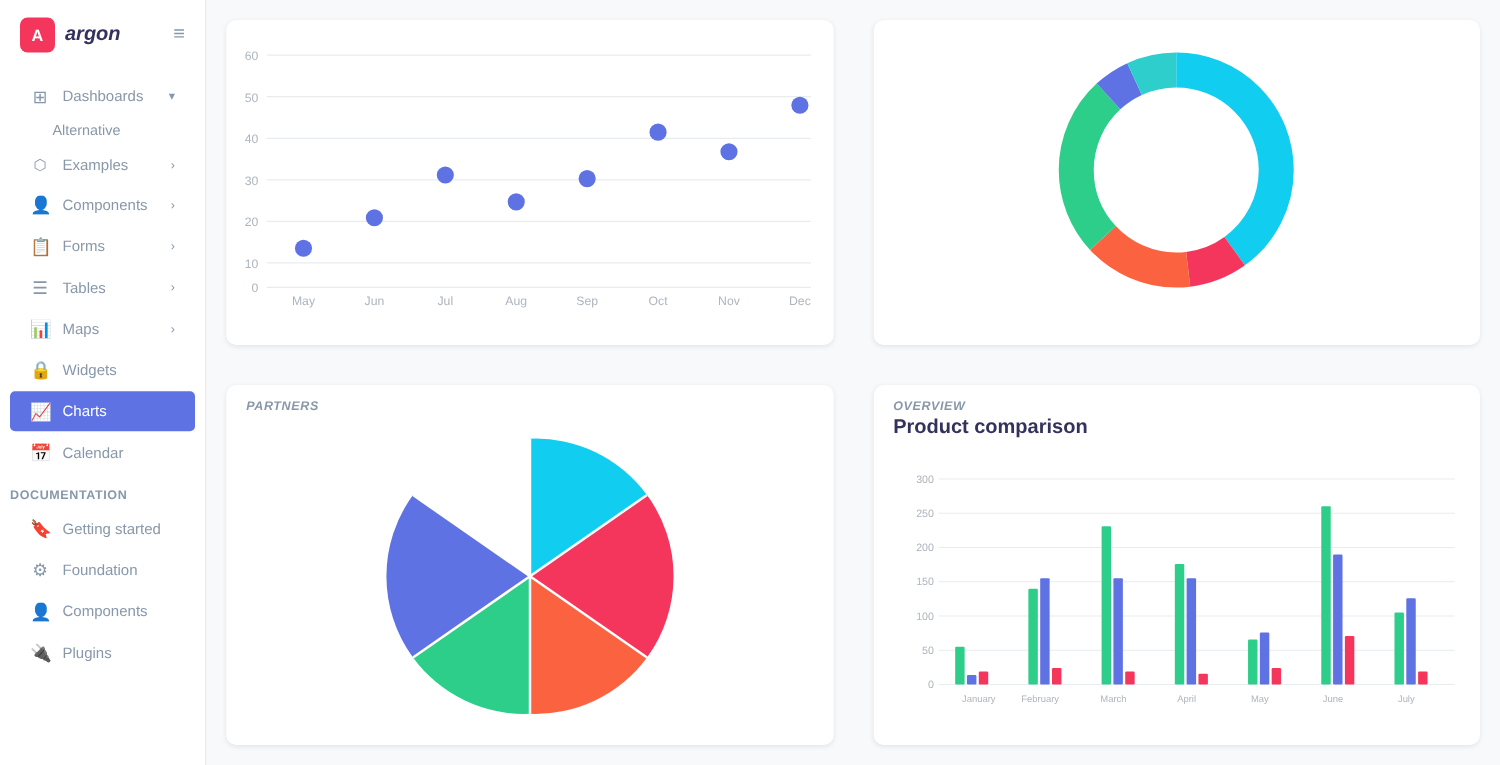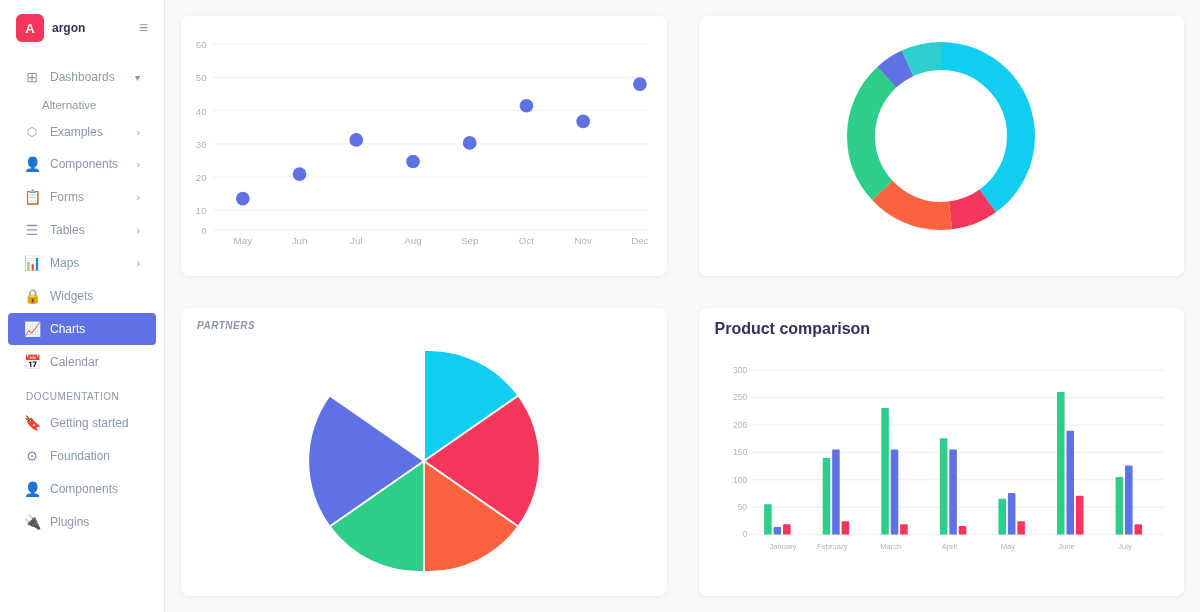--- a/index.html
+++ b/index.html
@@ -22,21 +22,21 @@
       padding: 14px 16px;
       gap: 8px;
     }
     .logo-icon {
       width: 28px; height: 28px;
       background: #f5365c;
       border-radius: 6px;
       display: flex; align-items: center; justify-content: center;
       color: white; font-weight: bold; font-size: 13px;
     }
-    .logo-text { color: #32325d; font-weight: 700; font-size: 12px; }
+    .logo-text { color: #32325d; font-weight: 700; font-size: 16px; font-style: italic; }
     .sidebar-toggle {
       margin-left: auto;
       cursor: pointer;
       color: #8898aa;
       font-size: 16px;
     }
     .sidebar-nav { flex: 1; padding: 4px 0; }
     .nav-item {
       display: flex; align-items: center;
       padding: 8px 16px;
@@ -53,23 +53,23 @@
     .nav-label { flex: 1; font-size: 12px; font-weight: 500; }
     .nav-arrow { font-size: 10px; }
     .nav-sub-item {
       display: flex; align-items: center;
       padding: 5px 16px 5px 42px;
       cursor: pointer;
       color: #8898aa;
       font-size: 11.5px;
     }
     .section-label {
-      padding: 12px 26px 4px;
+      padding: 12px 8px 4px;
       font-size: 10px;
-      font-weight: 400;
+      font-weight: 700;
       color: #8898aa;
       letter-spacing: 0.05em;
       text-transform: uppercase;
     }
 
     
     .main {
       flex: 1;
       overflow-y: auto;
       padding: 16px;
@@ -317,20 +317,21 @@
         <line x1="120" y1="120" x2="213.6" y2="185" stroke="white" stroke-width="2"></line>
         <line x1="120" y1="120" x2="120" y2="230" stroke="white" stroke-width="2"></line>
         <line x1="120" y1="120" x2="26.4" y2="185" stroke="white" stroke-width="2"></line>
         <line x1="120" y1="120" x2="26.4" y2="55" stroke="white" stroke-width="2"></line>
       </svg>
     </div>
   </div>
 
   <div class="card">
     <div class="card-header">
+      <div class="card-subtitle">OVERVIEW</div>
       <div class="card-title">Product comparison</div>
     </div>
     <div class="bar-chart-container">
       <svg width="100%" height="210" viewBox="0 0 480 210" preserveAspectRatio="xMidYMid meet">
 
         <text x="34" y="188" font-size="9" fill="#adb5bd" text-anchor="end">0</text>
         <text x="34" y="159" font-size="9" fill="#adb5bd" text-anchor="end">50</text>
         <text x="34" y="130" font-size="9" fill="#adb5bd" text-anchor="end">100</text>
         <text x="34" y="101" font-size="9" fill="#adb5bd" text-anchor="end">150</text>
         <text x="34" y="72" font-size="9" fill="#adb5bd" text-anchor="end">200</text>

